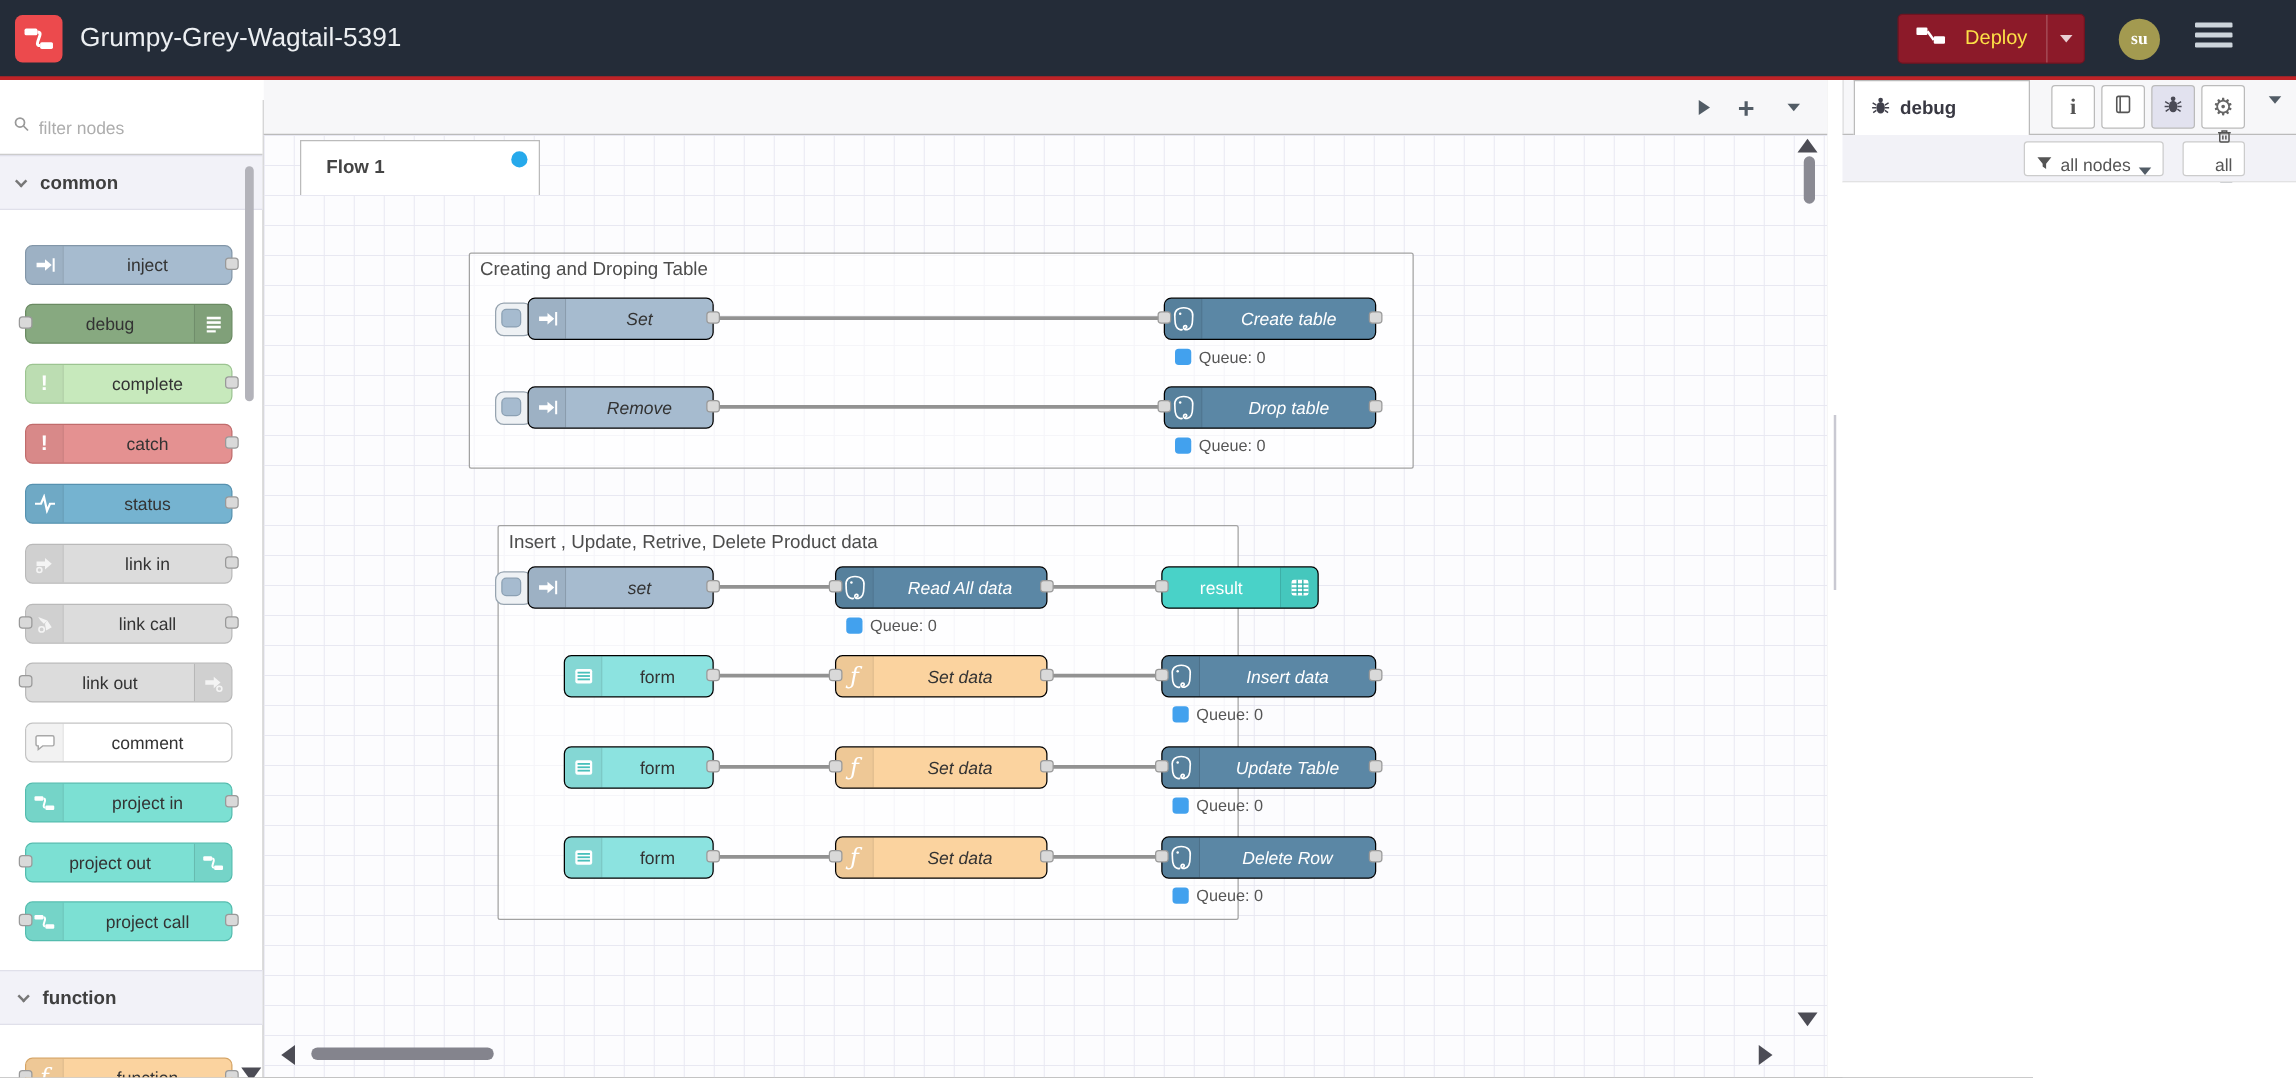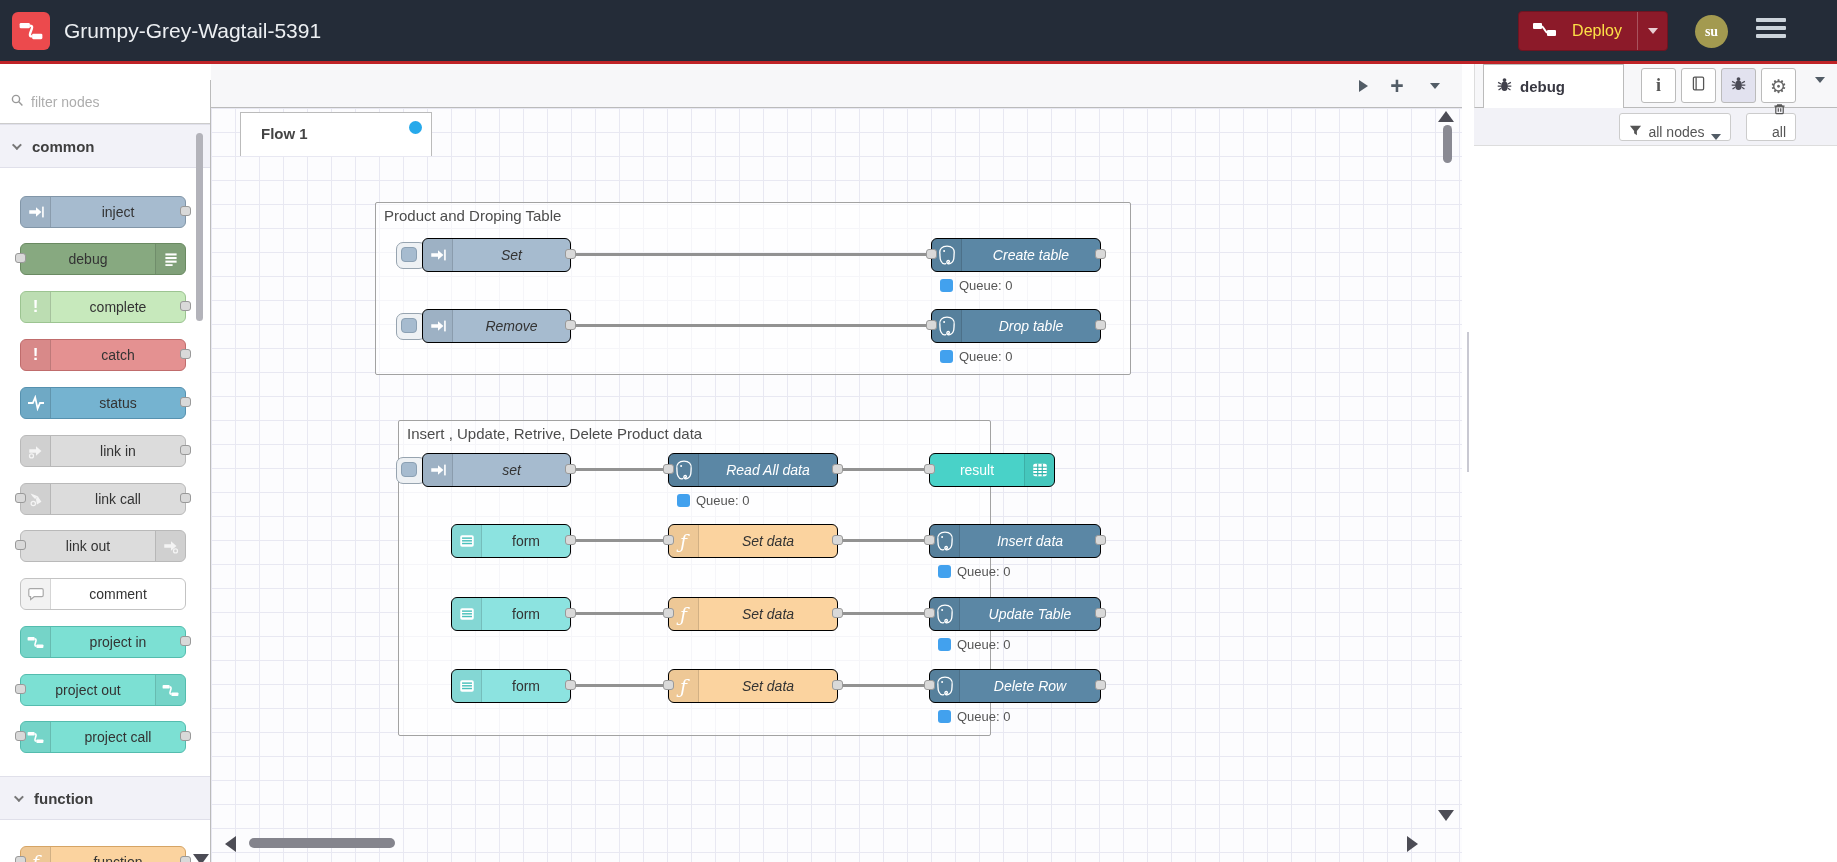--- a/index.html
+++ b/index.html
@@ -317,21 +317,21 @@
           <span class="plus">+</span>
         </div>
       <div class="tb-btn" style="right:14px;">
           <span class="caret-grey"></span>
         </div>
     </div>
 
     <div id="canvas">
 
       <div class="grp" style="left:164px;top:94px;width:756px;height:173px;">
-        <div class="grp-title">Product and Droping Table</div>
+        <div class="grp-title">Creating and Droping Table</div>
       </div>
 
       <div class="grp" style="left:187px;top:312px;width:593px;height:316px;">
         <div class="grp-title">Insert , Update, Retrive, Delete Product data</div>
       </div>
 
       <div class="wire" style="left:360px;top:145px;width:360px;"></div>
       <div class="wire" style="left:360px;top:216px;width:360px;"></div>
       <div class="wire" style="left:360px;top:360px;width:97px;"></div>
       <div class="wire" style="left:627px;top:360px;width:91px;"></div>

